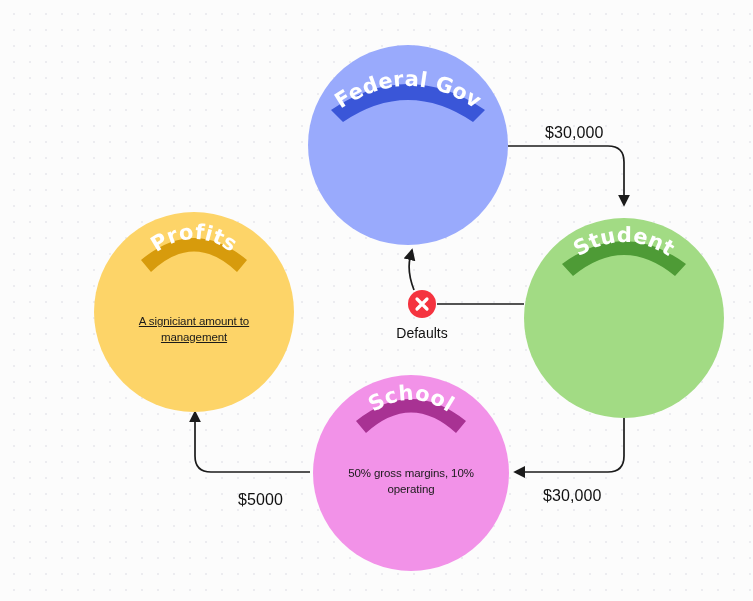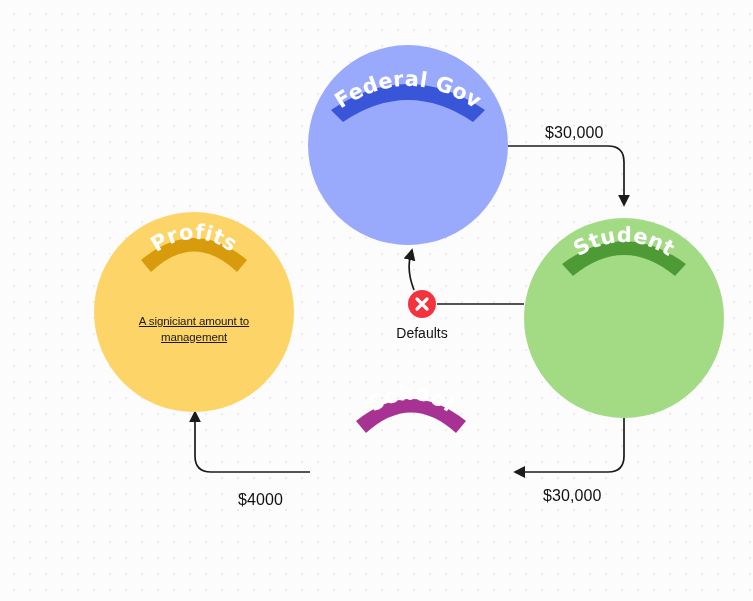--- a/index.html
+++ b/index.html
@@ -124,20 +124,23 @@
   <div class="banner" style="left:624px; top:220px;">
     <svg width="140" height="56" viewBox="0 0 140 56">
       <path d="M 8 44 Q 70 -2 132 44 L 121 56 Q 70 14 19 56 Z" fill="#4e9b36"></path>
       <path id="arcStu" d="M 20 40 Q 70 4 120 40" fill="none"></path>
       <text text-anchor="middle">
         <textPath href="#arcStu" startOffset="50%">Student</textPath>
       </text>
     </svg>
   </div>
 
+  <div class="node" style="left:313px; top:375px; width:196px; height:196px; background:#f292e8;">
+    <div class="node-body" style="top:91px;">50% gross margins, 10% operating</div>
+  </div>
   <div class="banner" style="left:411px; top:379px;">
     <svg width="124" height="54" viewBox="0 0 124 54">
       <path d="M 7 42 Q 62 -2 117 42 L 107 54 Q 62 13 17 54 Z" fill="#a83293"></path>
       <path id="arcSch" d="M 18 38 Q 62 4 106 38" fill="none"></path>
       <text text-anchor="middle">
         <textPath href="#arcSch" startOffset="50%">School</textPath>
       </text>
     </svg>
   </div>
 
@@ -158,15 +161,15 @@
     <svg width="18" height="18" viewBox="0 0 18 18">
       <path d="M 4 4 L 14 14 M 14 4 L 4 14" stroke="#ffffff" stroke-width="3.2" stroke-linecap="round"></path>
     </svg>
   </div>
   <div class="default-label" style="left:382px; top:325px; width:80px;">Defaults</div>
 
   <div class="edge-label" style="left:545px; top:124px;">$30,000</div>
 
   <div class="edge-label" style="left:543px; top:487px;">$30,000</div>
 
-  <div class="edge-label" style="left:238px; top:491px;">$4000</div>
+  <div class="edge-label" style="left:238px; top:491px;">$5000</div>
 
 </div>
 
 </body></html>

